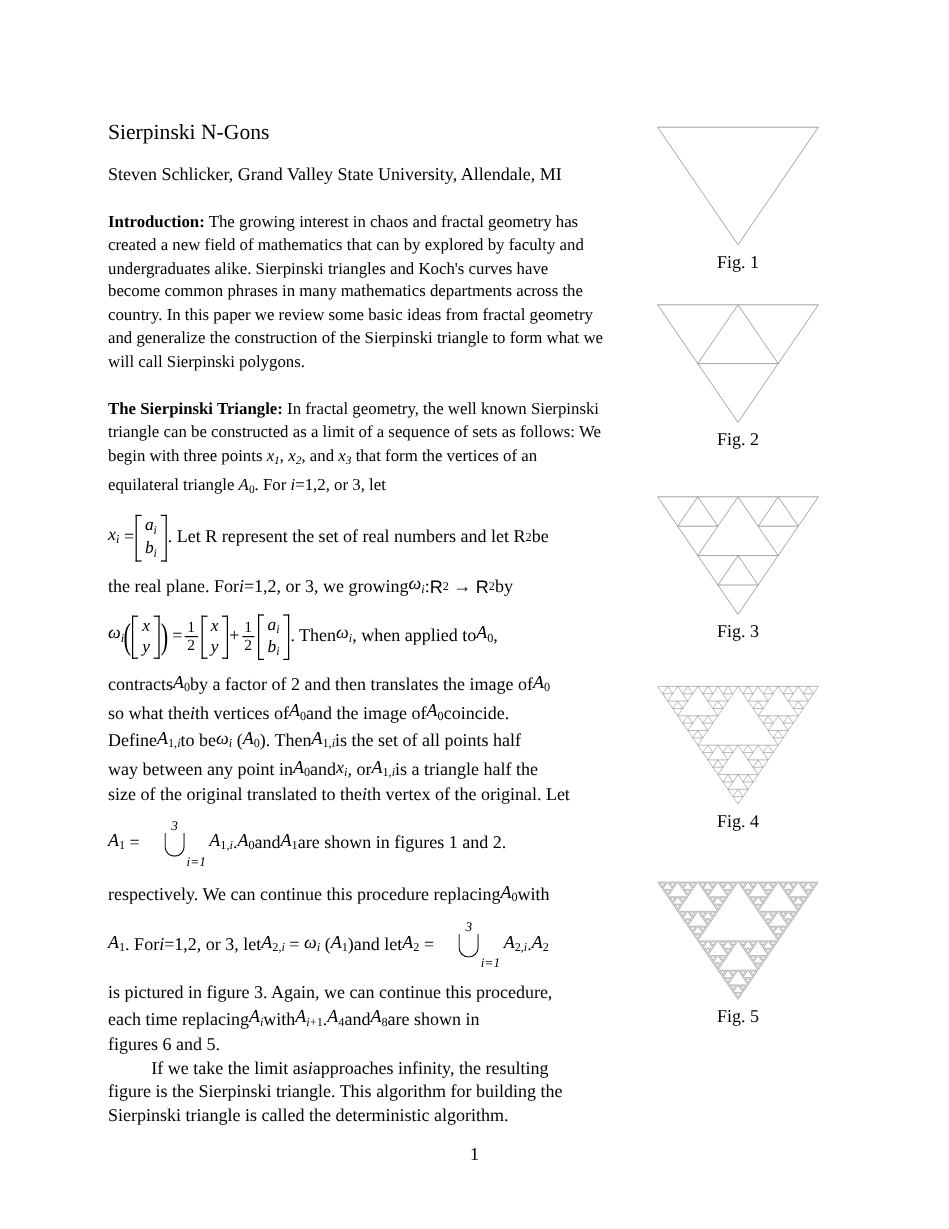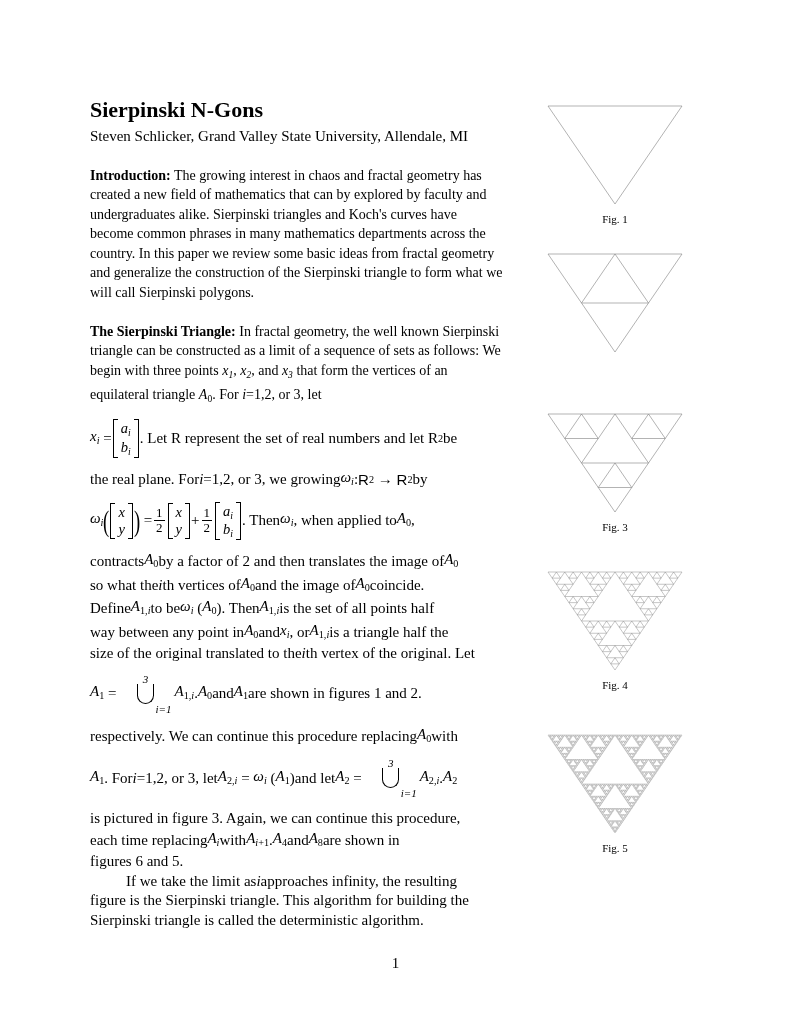--- a/index.html
+++ b/index.html
@@ -22,24 +22,24 @@
   }
 
   
   .text-col {
     position: absolute;
     left: 90px;
     top: 100px;
     width: 413px;
   }
   .doc-title {
-    font-size: 22px;
+    font-size: 18px;
     line-height: 20px;
-    margin: 0 0 7px 0;
-    font-weight: bold;
+    margin: 0 0 17px 0;
+    font-weight: normal;
   }
   .author-line {
     font-size: 15px;
     line-height: 19.5px;
   }
   p.para {
     font-size: 14px;
     line-height: 19.6px;
     margin: 0;
     text-align: left;
@@ -155,21 +155,21 @@
     left: 520px;
     top: 100px;
     width: 190px;
   }
   .fig-block {
     position: relative;
     width: 190px;
     text-align: center;
   }
   .fig-caption {
-    font-size: 11px;
+    font-size: 15px;
     line-height: 19px;
     text-align: center;
   }
   .fig-svg { display: block; margin: 0 auto; }
 
   
   .page-number {
     position: absolute;
     left: 0;
     right: 0;
@@ -422,20 +422,21 @@
     </div>
 
     <div class="fig-block" style="height:160px;">
       <svg class="fig-svg" id="svg-fig2" width="150" height="110" viewBox="0 0 150 110">
           <g stroke="#808080" stroke-width="0.6" fill="none" stroke-linejoin="miter">
             <polygon points="8.00,6.00 75.00,6.00 41.50,55.00"></polygon>
             <polygon points="75.00,6.00 142.00,6.00 108.50,55.00"></polygon>
             <polygon points="41.50,55.00 108.50,55.00 75.00,104.00"></polygon>
           </g>
         </svg>
+      <div class="fig-caption">Fig. 2</div>
     </div>
 
     <div class="fig-block" style="height:158px;">
       <svg class="fig-svg" id="svg-fig3" width="150" height="110" viewBox="0 0 150 110">
           <g stroke="#808080" stroke-width="0.6" fill="none" stroke-linejoin="miter">
             <polygon points="8.00,6.00 41.50,6.00 24.75,30.50"></polygon>
             <polygon points="41.50,6.00 75.00,6.00 58.25,30.50"></polygon>
             <polygon points="24.75,30.50 58.25,30.50 41.50,55.00"></polygon>
             <polygon points="75.00,6.00 108.50,6.00 91.75,30.50"></polygon>
             <polygon points="108.50,6.00 142.00,6.00 125.25,30.50"></polygon>

